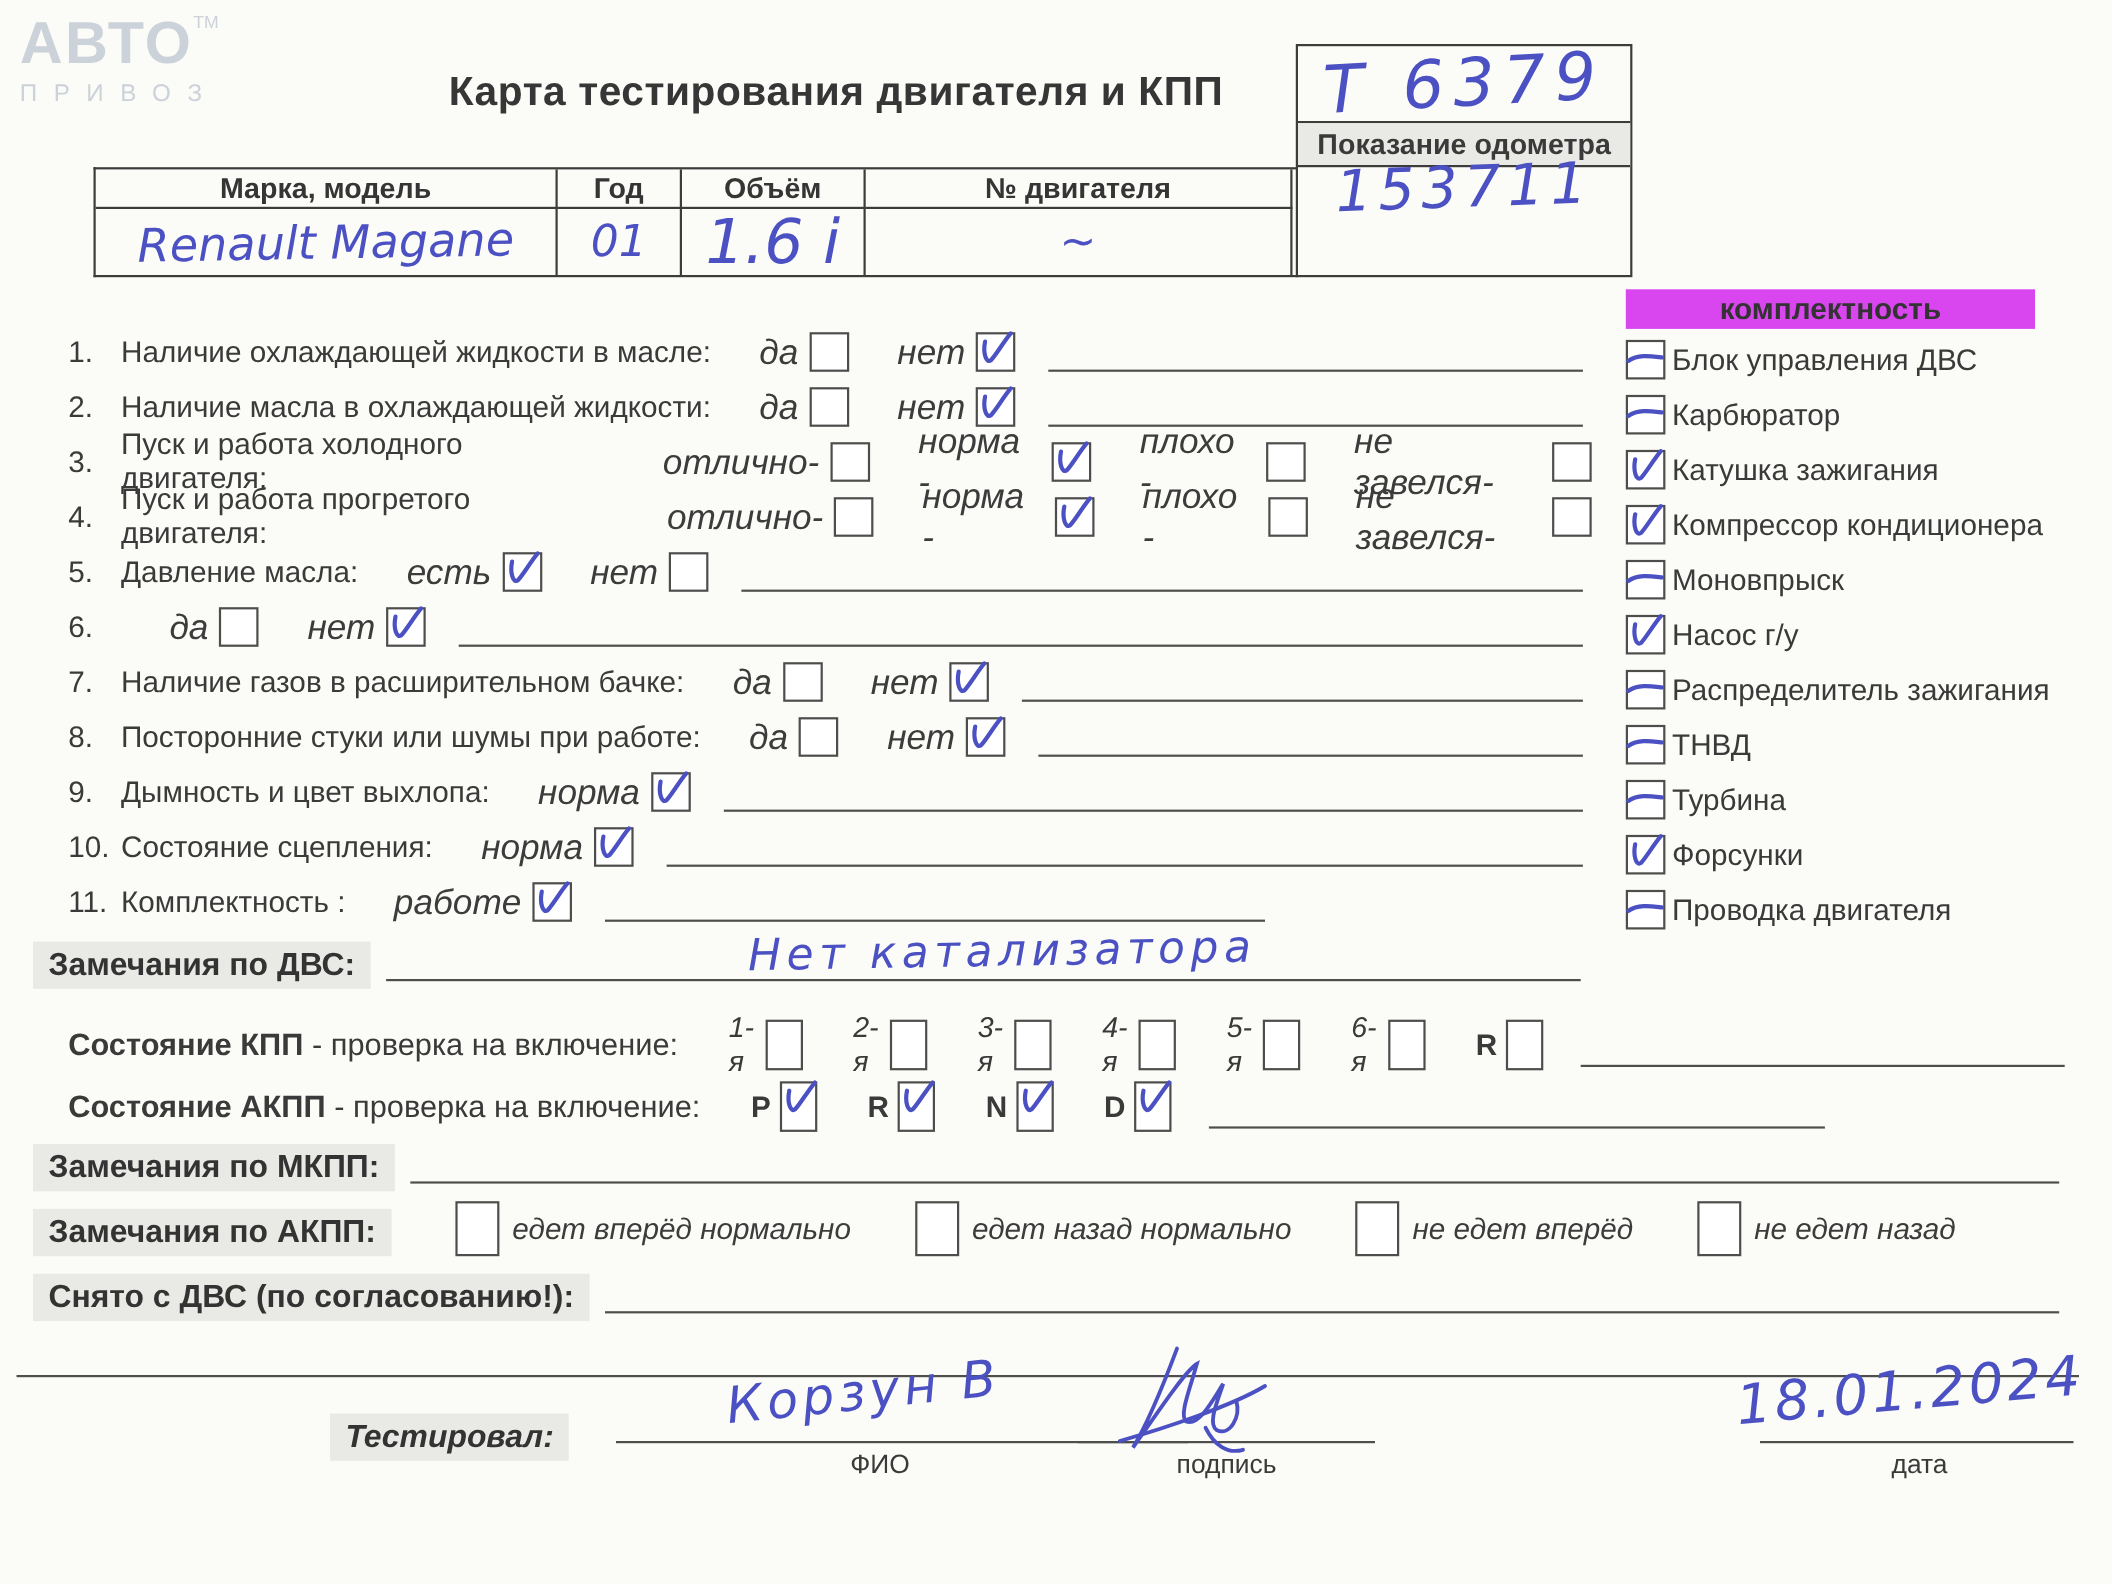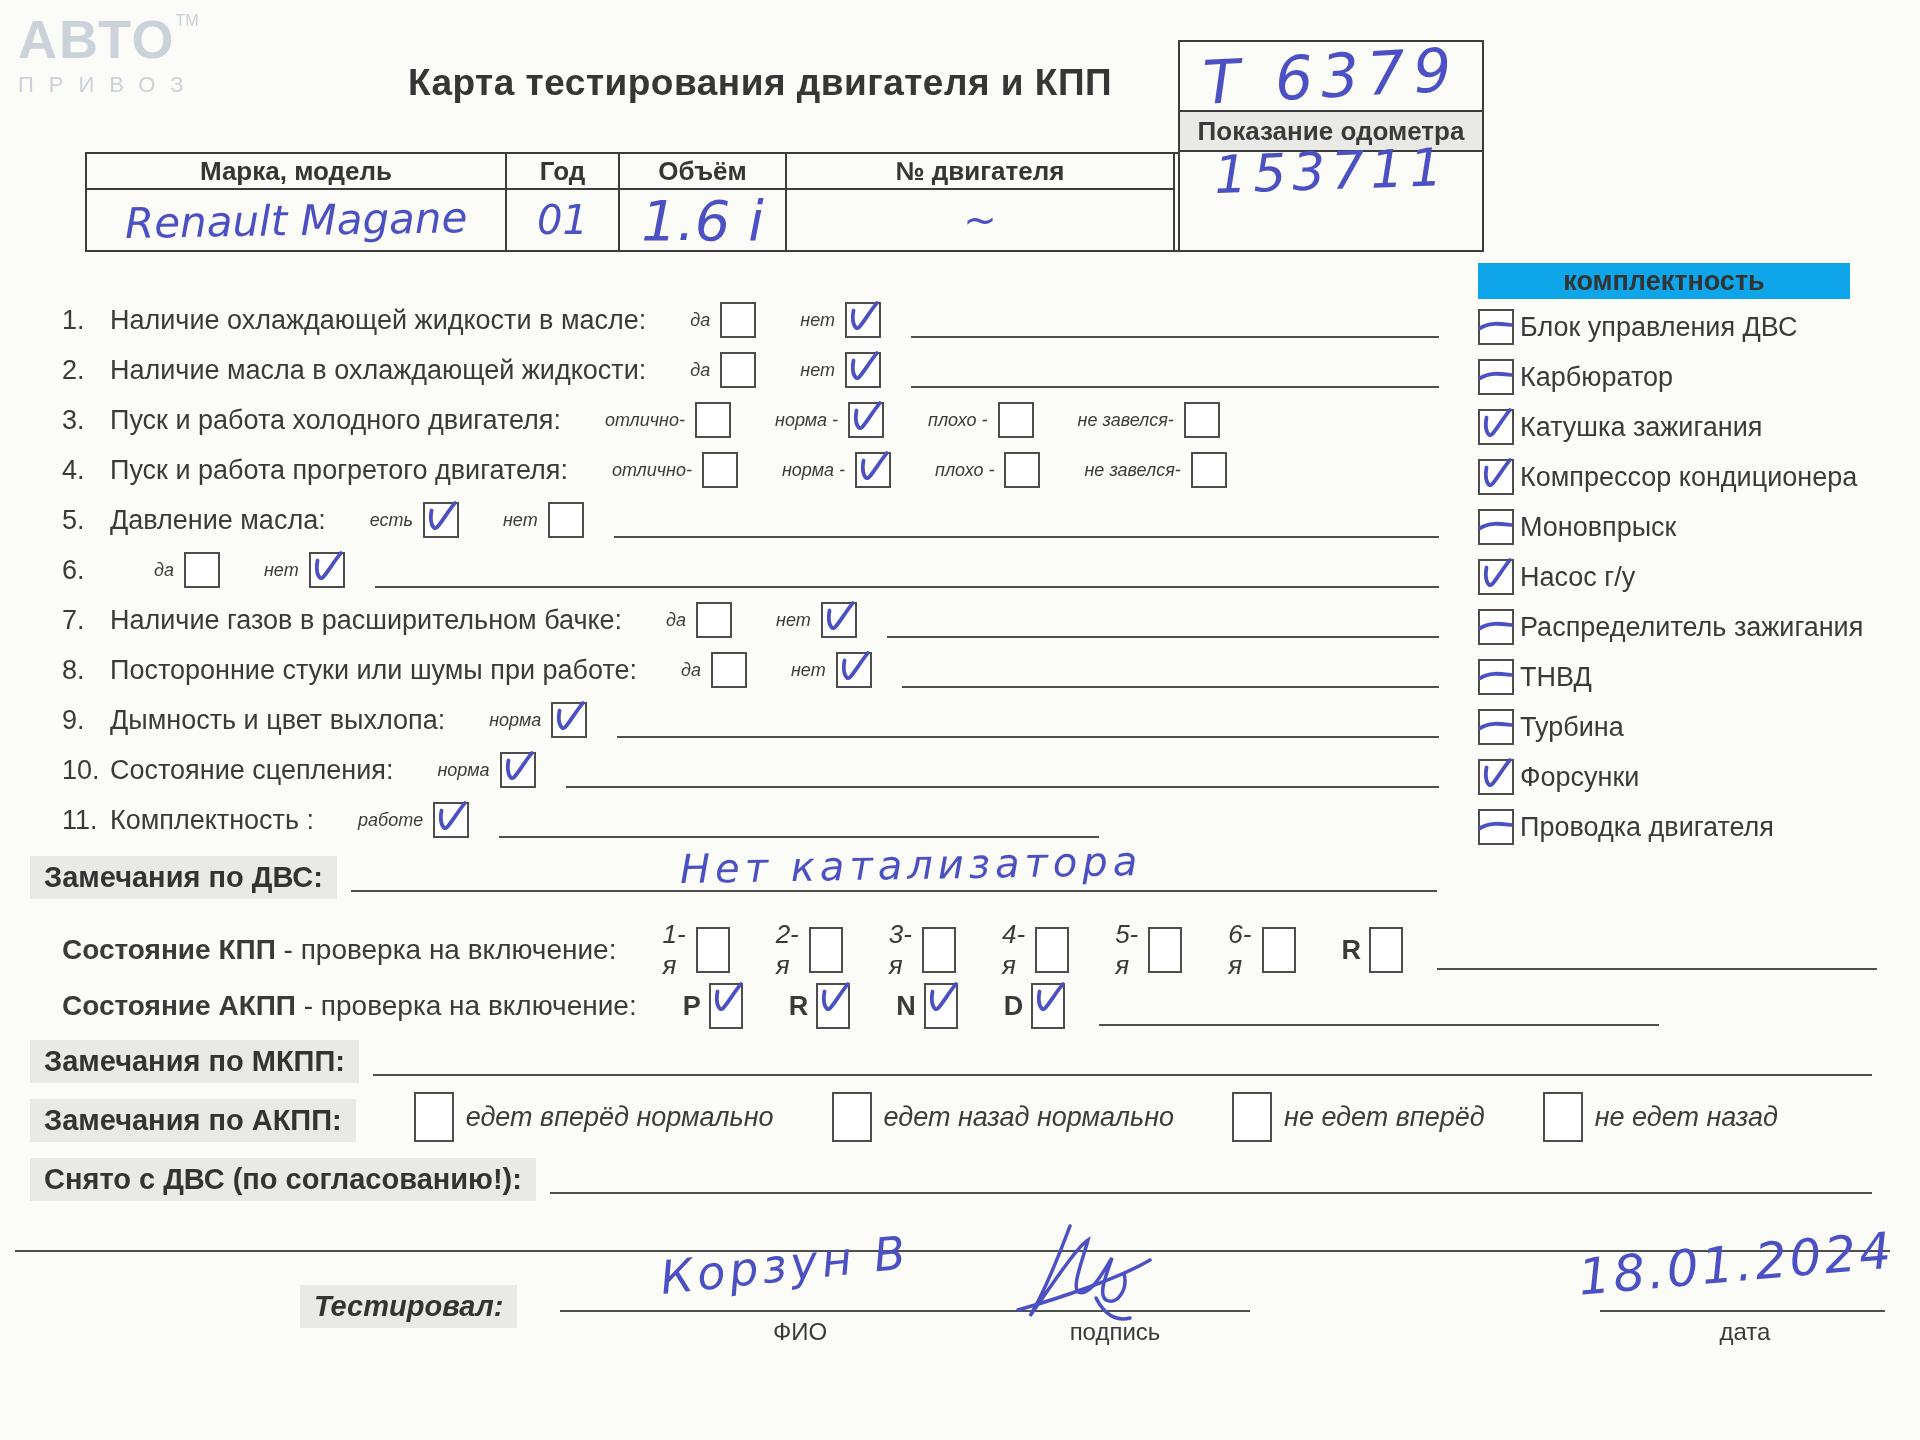--- a/index.html
+++ b/index.html
@@ -26,29 +26,29 @@
   .graycell{background:#e9e9e5}
   
   .hw{font-family:"DejaVu Sans",sans-serif;font-style:italic;color:#4b51c3;white-space:nowrap}
   
   .cb{display:inline-block;width:36px;height:36px;border:2.5px solid #4d4d4b;background:#fff;position:relative;flex:none;box-sizing:border-box}
   .cb.tall{width:34px;height:46px}
   .cb.big{width:40px;height:50px}
   .mk{position:absolute;left:-3px;top:-3px;width:36px;height:36px;overflow:visible}
   .mk path{stroke:#4b51c3;stroke-width:3.6;fill:none;stroke-linecap:round}
   
-  .eq-head{background:#0ea5e9;font-weight:bold;font-size:27px;color:#333;display:flex;align-items:center;justify-content:center}
+  .eq-head{background:#d946ef;font-weight:bold;font-size:27px;color:#333;display:flex;align-items:center;justify-content:center}
   .eq-row{display:flex;align-items:center;height:50px;gap:6px}
   .eq-label{font-size:27px;color:#3a3a3a}
   
   .test-row{display:flex;align-items:center;height:50px}
   .tnum{font-size:27px;width:48px;flex:none}
   .tlabel{font-size:27px}
   .opt{display:flex;align-items:center;margin-left:44px;gap:10px}
-  .olabel{font-size:18px;font-style:italic;color:#3c3c3c}
+  .olabel{font-size:32px;font-style:italic;color:#3c3c3c}
   .fl{flex:1 1 auto;border-bottom:2.5px solid #4e4e4c;margin:0 8px 7px 30px;align-self:flex-end}
   .test-row:nth-child(11) .fl{flex:none;width:600px}
   
   .band{background:#e9e9e5;padding:5px 14px;font-weight:bold;font-size:29px;color:#333;flex:none}
   .sec-row{display:flex;align-items:flex-end}
   
   .gear-row{display:flex;align-items:center;height:56px}
   .gear-label{font-size:28px;flex:none}
   .gear-label b{font-weight:bold}
   .gopt{display:flex;align-items:center;margin-left:46px;gap:8px}

